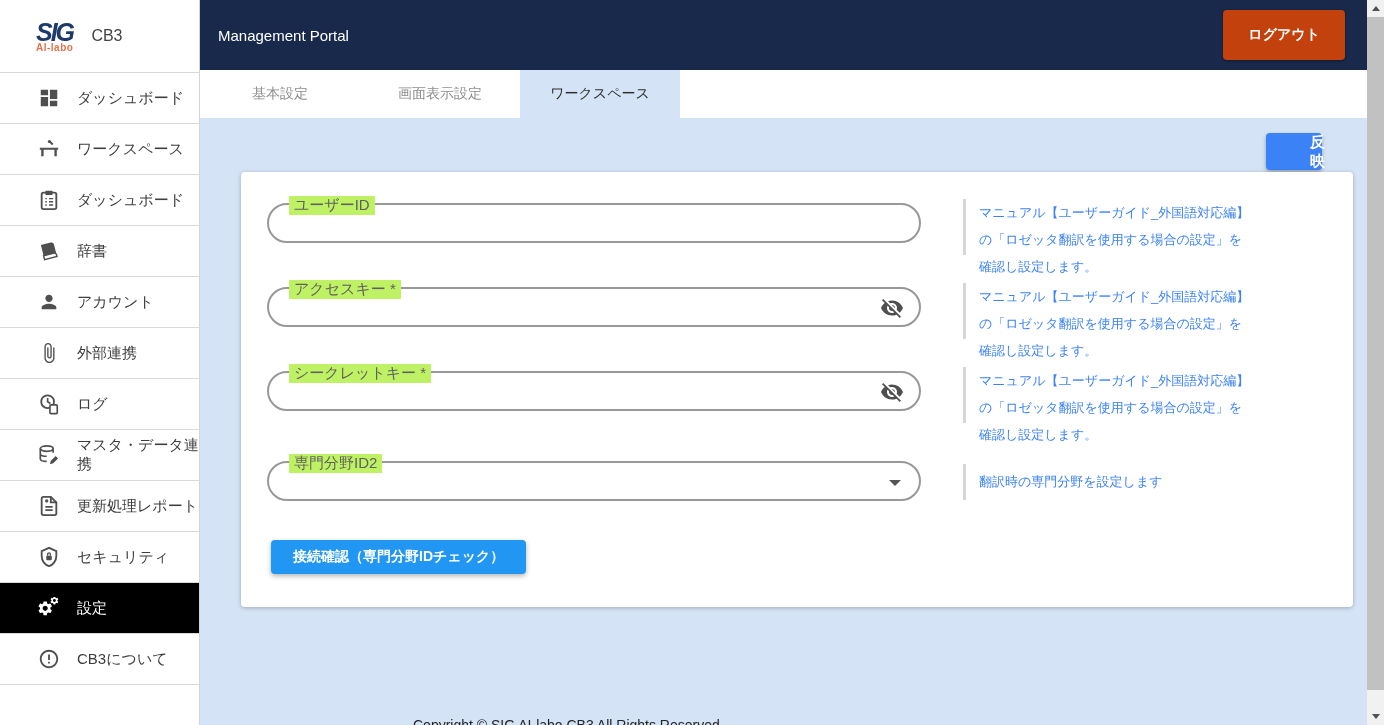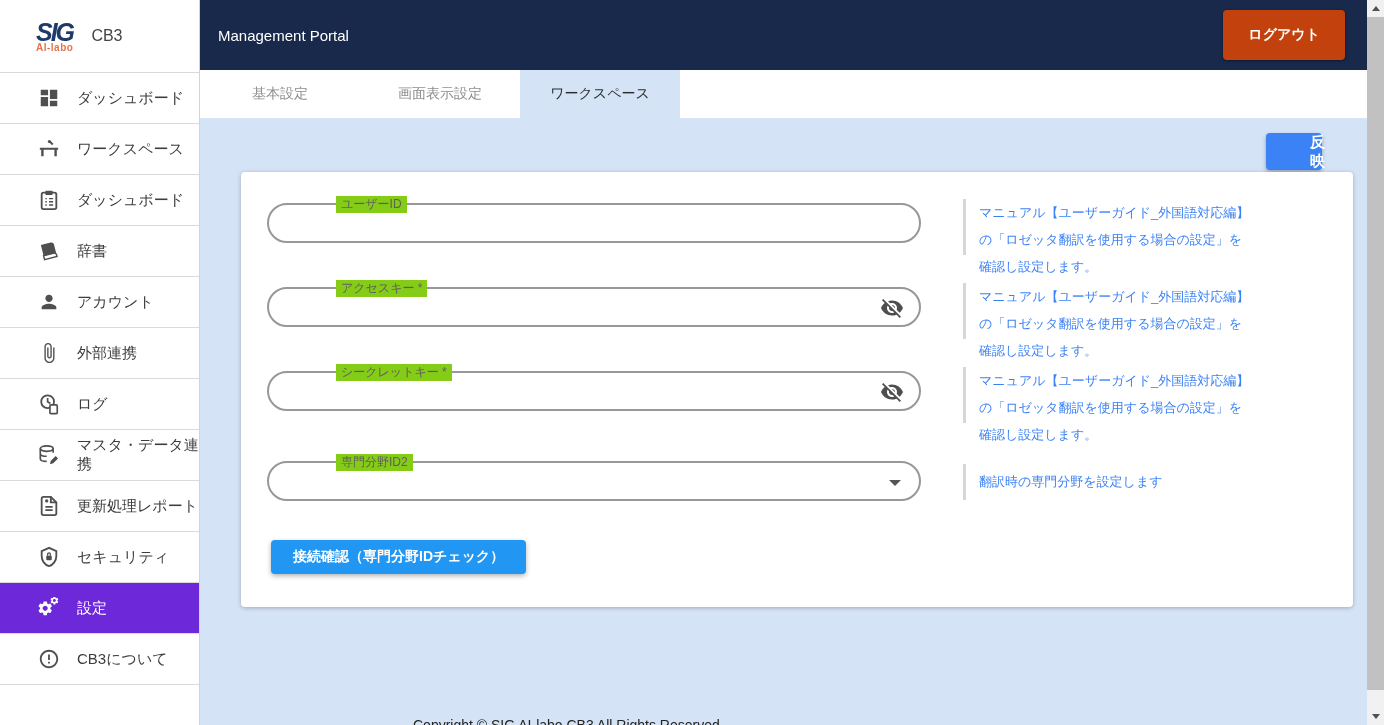--- a/index.html
+++ b/index.html
@@ -7,41 +7,41 @@
 
   
   .sidebar { position:absolute; left:0; top:0; width:200px; height:725px; background:#fff; border-right:1px solid #d4d4d4; z-index:5; }
   .logo-row { height:73px; border-bottom:1px solid #d9d9d9; display:flex; align-items:center; padding-left:36px; }
   .logo-block { display:flex; flex-direction:column; line-height:1; }
   .logo-main { font-size:25px; font-weight:bold; font-style:italic; letter-spacing:-2px; color:#1d3a6b; }
   .logo-sub { font-size:10px; font-weight:bold; color:#e8724a; letter-spacing:0.5px; margin-top:-2px; }
   .logo-cb3 { font-size:16px; color:#444; margin-left:18px; }
   .side-item { height:51px; border-bottom:1px solid #dadada; display:flex; align-items:center; padding-left:38px; gap:17px; font-size:15px; color:#3d3d3d; cursor:pointer; }
   .side-item .ic { width:22px; height:22px; flex:0 0 22px; color:#4f4f4f; display:flex; align-items:center; justify-content:center; }
-  .side-item.active { background:#6d28d9; color:#fff; }
+  .side-item.active { background:#000000; color:#fff; }
   .side-item.active .ic { color:#fff; }
 
   
   .topbar { position:absolute; left:200px; top:0; width:1167px; height:70px; background:#18294b; display:flex; align-items:center; z-index:4; }
   .topbar-title { color:#fff; font-size:15px; margin-left:18px; }
   .logout-btn { margin-left:auto; margin-right:22px; background:#c2410c; color:#fff; border:none; border-radius:4px; padding:16px 25px; font-size:14px; font-weight:bold; cursor:pointer; box-shadow:0 1px 3px rgba(0,0,0,.4); font-family:inherit; }
 
   
   .tabbar { position:absolute; left:200px; top:70px; width:1167px; height:48px; background:#fff; display:flex; z-index:4; }
   .tab { width:160px; display:flex; align-items:center; justify-content:center; font-size:14px; color:#8d8d8d; cursor:pointer; }
   .tab.active { background:#d5e3f6; color:#2e2e2e; }
 
   
   .main { position:absolute; left:200px; top:118px; width:1167px; height:607px; background:#d5e3f6; overflow:hidden; z-index:3; }
   .apply-btn { position:absolute; top:15px; right:45px; width:56px; height:37px; background:#3b82f6; color:#fff; border:none; border-radius:4px; font-size:15px; font-weight:bold; cursor:pointer; box-shadow:0 2px 4px rgba(0,0,0,.3); font-family:inherit;padding-left:44px; }
   .card { position:absolute; left:41px; top:54px; width:1112px; height:435px; background:#fff; border-radius:4px; box-shadow:0 1px 4px rgba(0,0,0,.25); }
 
   .field-group { position:absolute; left:26px; width:654px; height:40px; }
   .field-box { position:relative; width:100%; height:40px; border:2px solid #989898; border-radius:21px; background:#fff; }
-  .field-label { position:absolute; top:-9px; left:20px; background:#84cc16; padding:0 5px; font-size:12px; color:#5f5f5f; z-index:2;margin-left:47px; }
+  .field-label { position:absolute; top:-9px; left:20px; background:#bef264; padding:0 5px; font-size:15px; color:#5f5f5f; z-index:2; }
   .field-input { position:absolute; left:22px; top:3px; width:560px; height:30px; border:none; outline:none; font-size:15px; background:transparent; font-family:inherit; }
   .eye-btn { position:absolute; right:14px; top:7px; width:26px; height:26px; border:none; background:transparent; color:#4f4f4f; cursor:pointer; padding:0; }
   .select-arrow { position:absolute; right:18px; top:17px; width:0; height:0; border-left:6px solid transparent; border-right:6px solid transparent; border-top:6px solid #555; }
 
   .help-block { position:absolute; left:722px; width:300px; border-left:3px solid #d6d6d6; padding-left:13px; font-size:13px; color:#3b82f6; line-height:27px; }
   .help-text { width:272px; }
 
   .connect-btn { position:absolute; left:30px; top:368px; height:34px; padding:0 22px; background:#2196f3; color:#fff; border:none; border-radius:4px; font-size:14px; font-weight:bold; cursor:pointer; box-shadow:0 2px 5px rgba(0,0,0,.3); font-family:inherit; }
 
   .footer-text { position:absolute; left:213px; top:599px; font-size:14px; color:#222; white-space:nowrap; }

